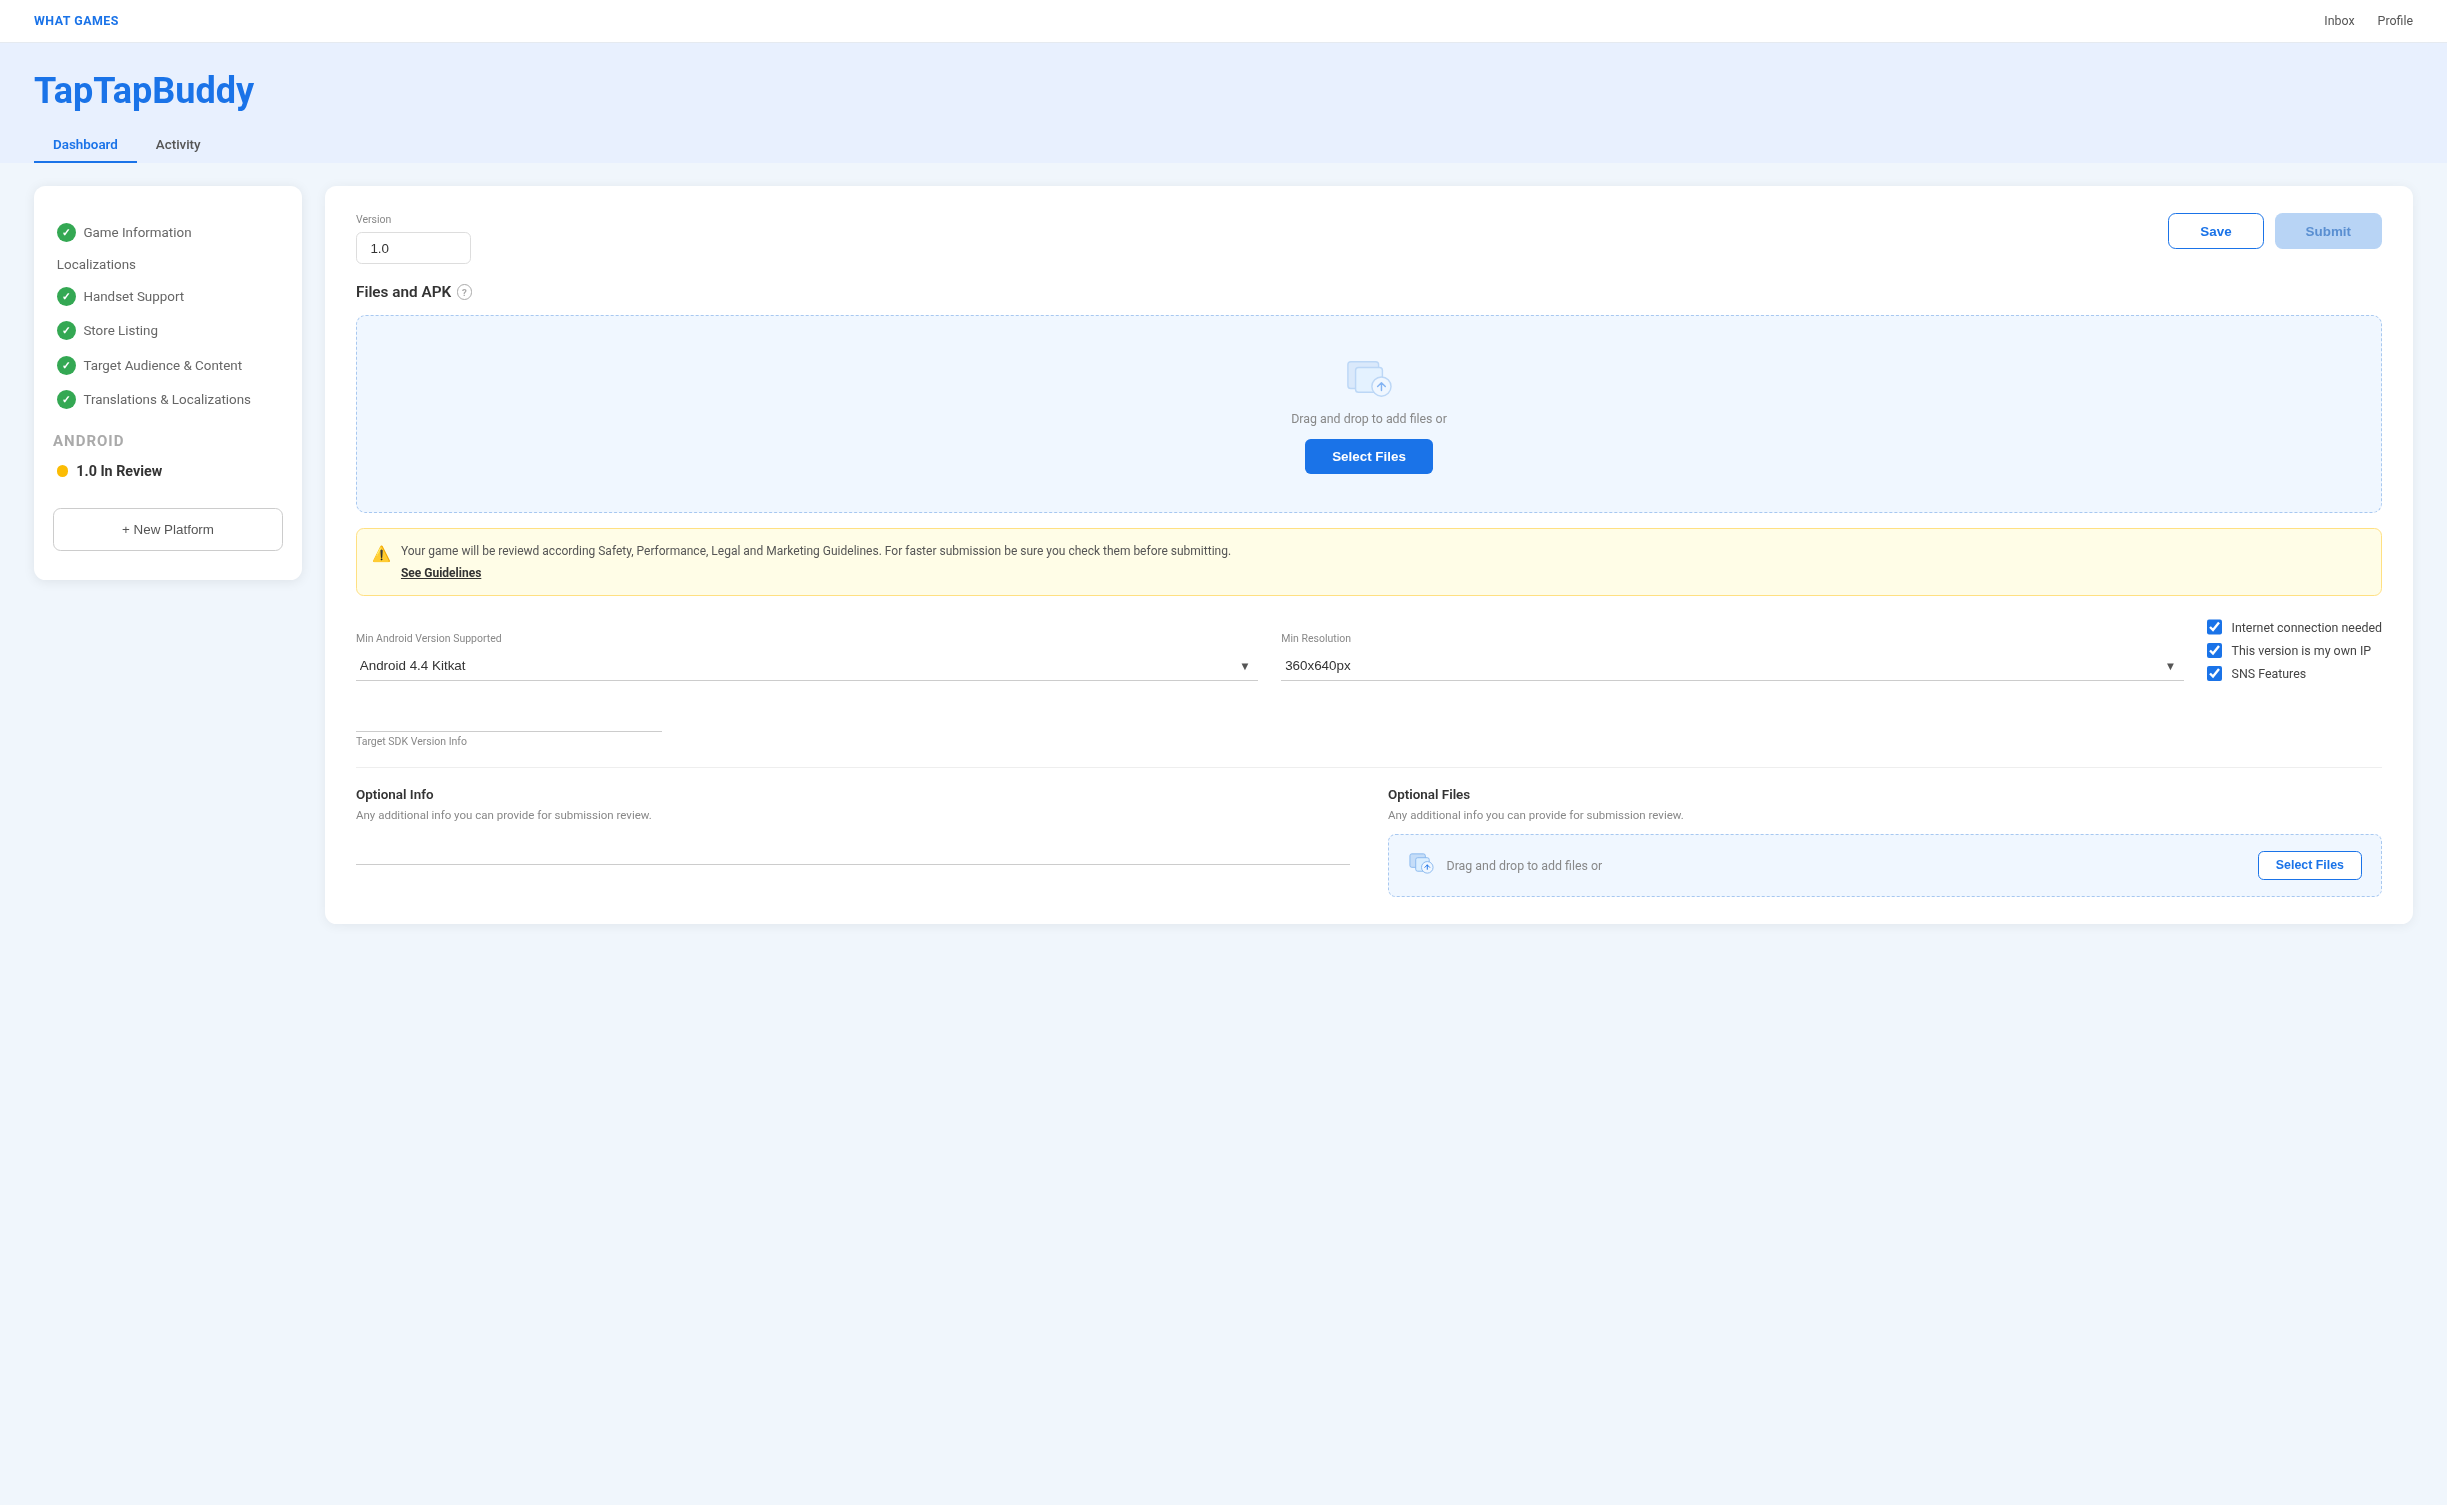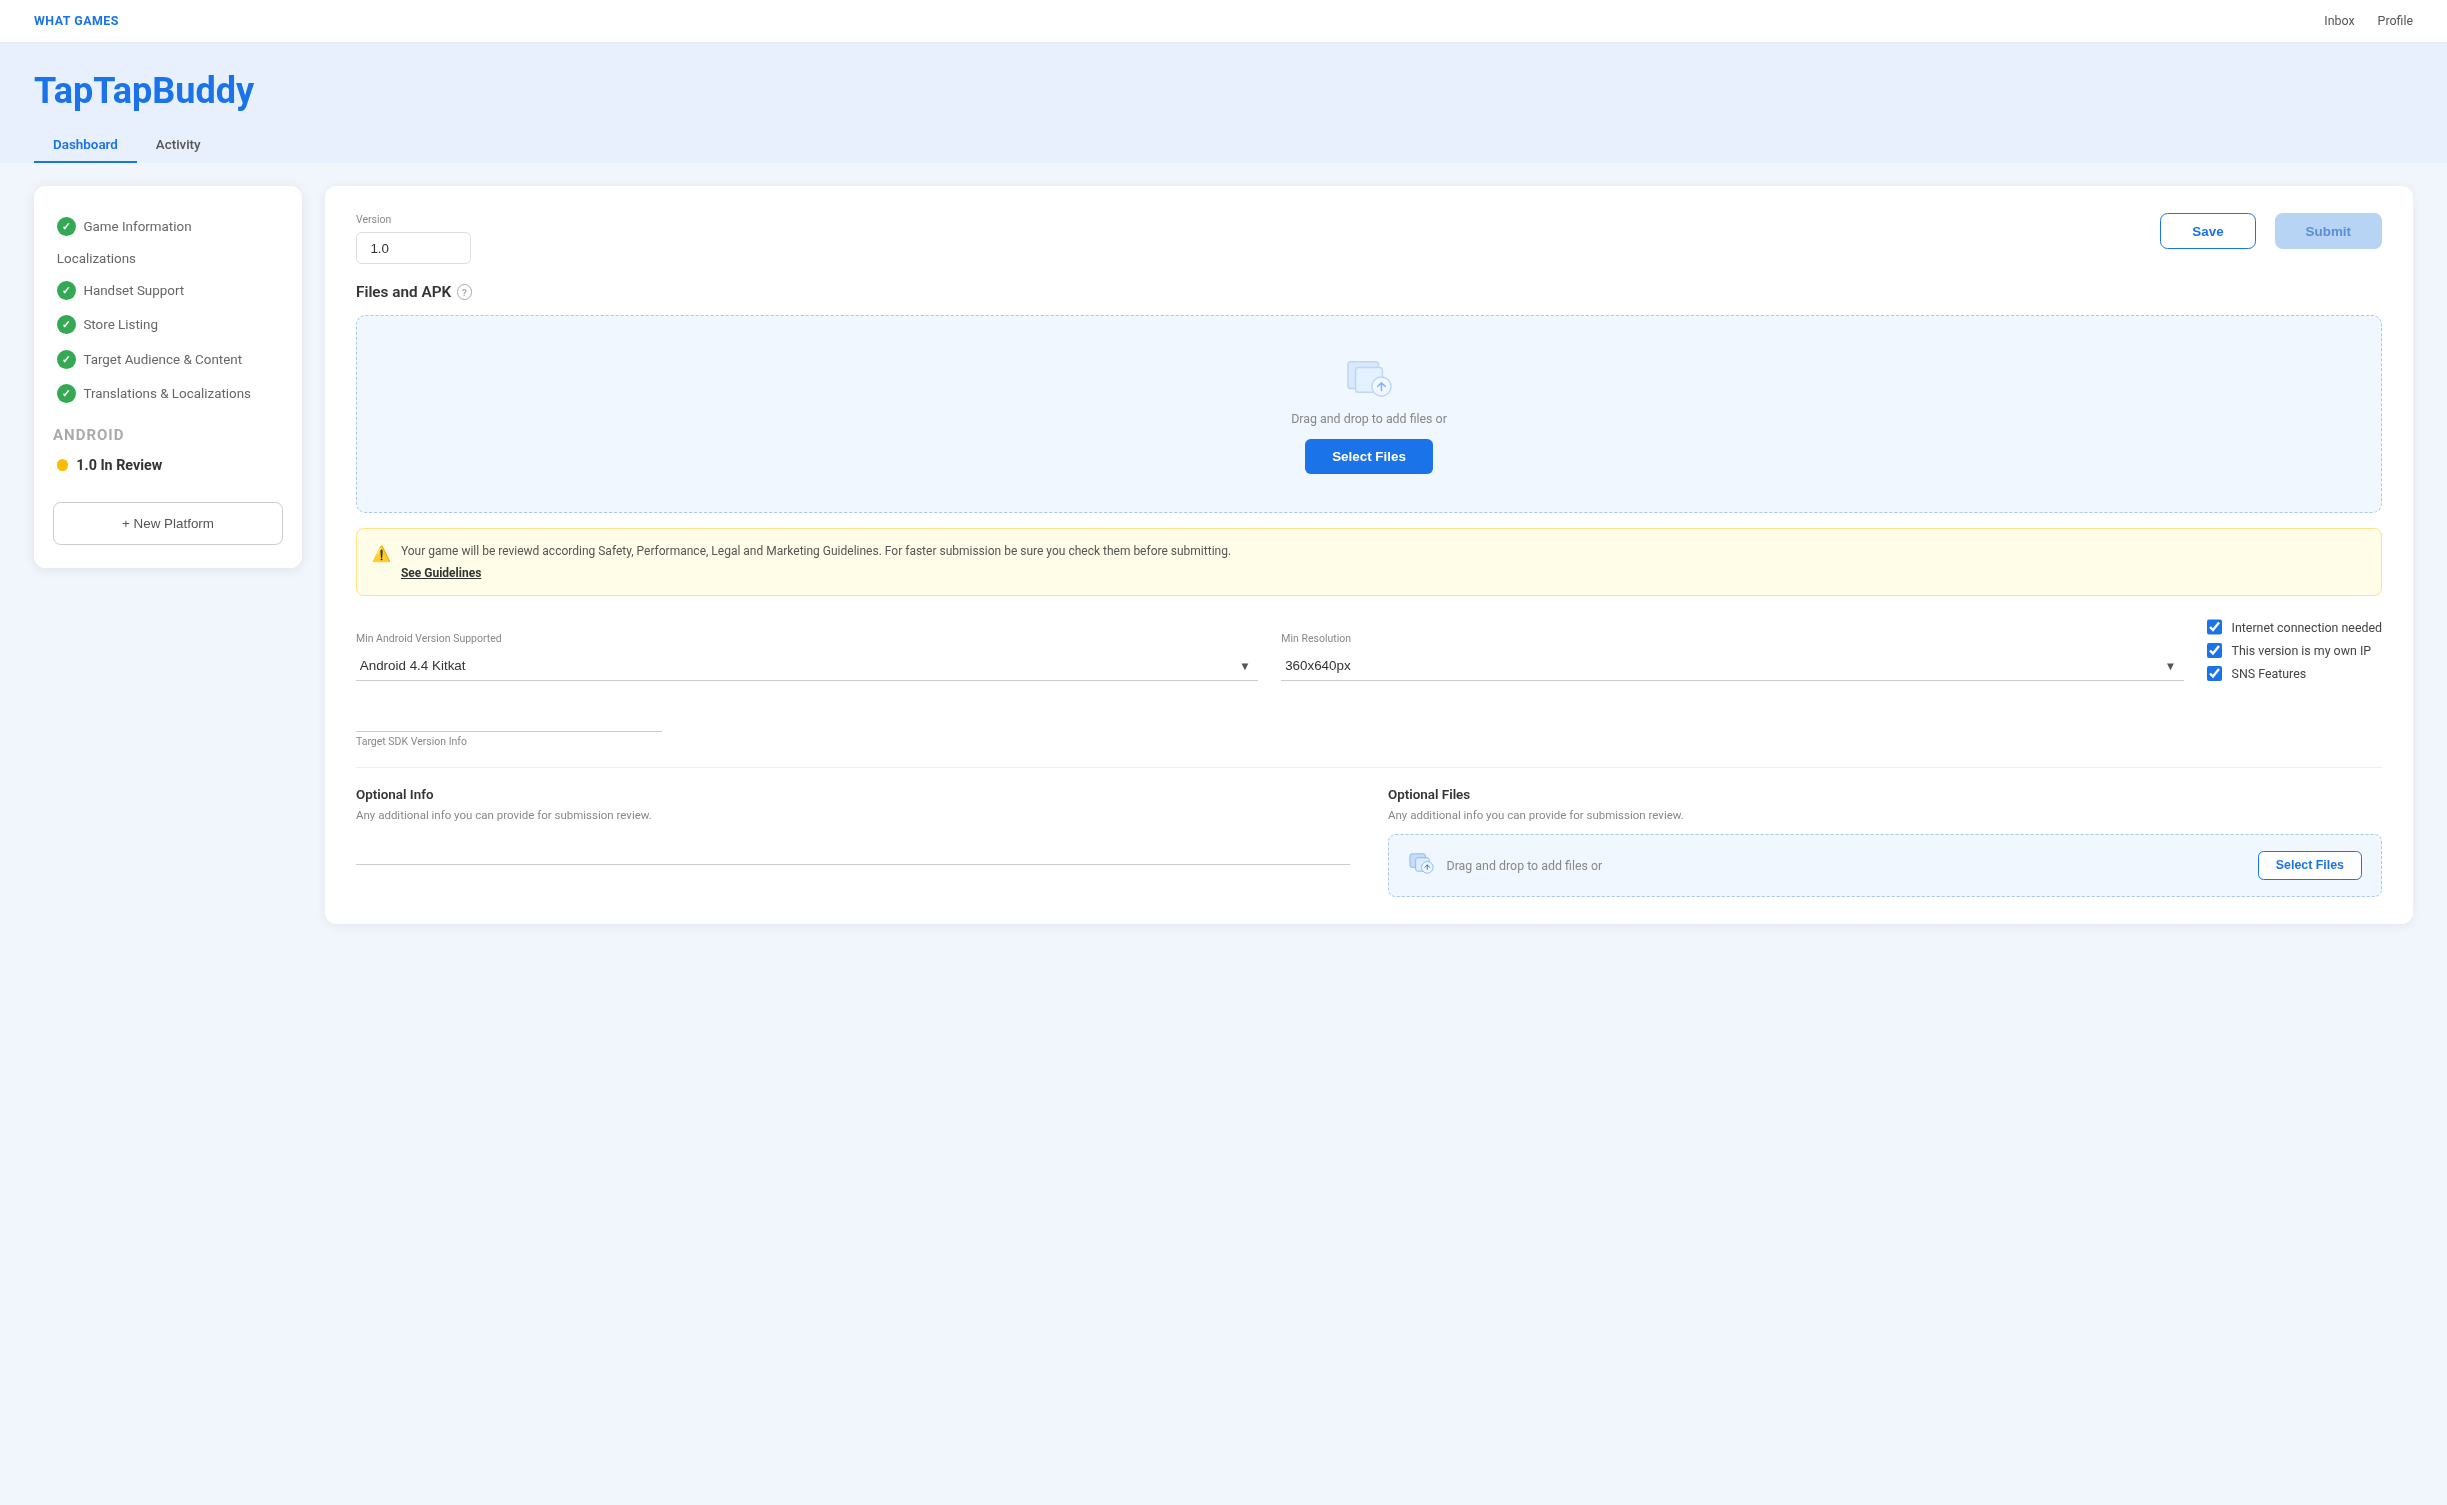--- a/index.html
+++ b/index.html
@@ -70,21 +70,21 @@
       padding: 23px 34px;
       gap: 23px;
       align-items: flex-start;
     }
 
     
     .sidebar {
       background: #fff;
       border-radius: 11.5px;
       box-shadow: 0 1.9px 11.5px rgba(0,0,0,0.08);
-      padding: 23px 19px;
+      padding: 29px 19px;
       width: 268px;
       flex-shrink: 0;
     }
     .sidebar-section-label {
       font-size: 15px;
       font-weight: 700;
       color: #aaa;
       letter-spacing: 1px;
       margin-bottom: 7.6px;
       margin-top: 11.5px;
@@ -173,21 +173,21 @@
       border: 1px solid #ddd;
       border-radius: 5.7px;
       padding: 7.6px 13.4px;
       font-size: 13.4px;
       color: #333;
       width: 115px;
       outline: none;
     }
     .action-buttons {
       display: flex;
-      gap: 19px;
+      gap: 11px;
     }
     .btn-save {
       border: 1.4px solid #1a73e8;
       background: #fff;
       color: #1a73e8;
       border-radius: 7.6px;
       padding: 9.6px 31px;
       font-size: 13.4px;
       font-weight: 600;
       cursor: pointer;

